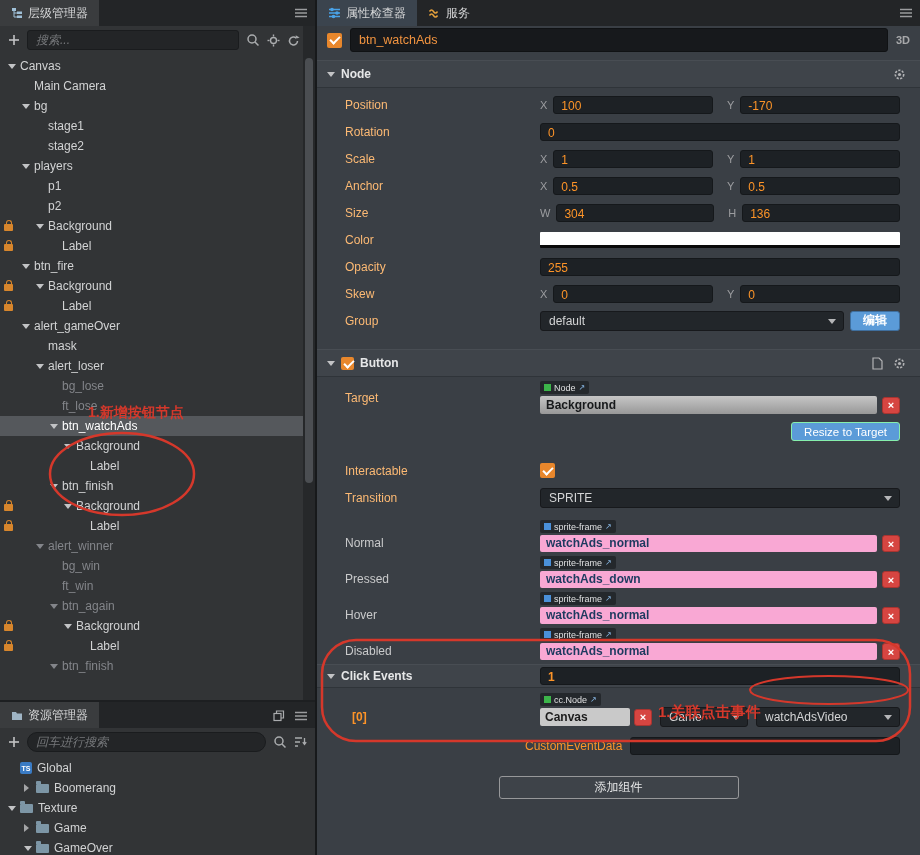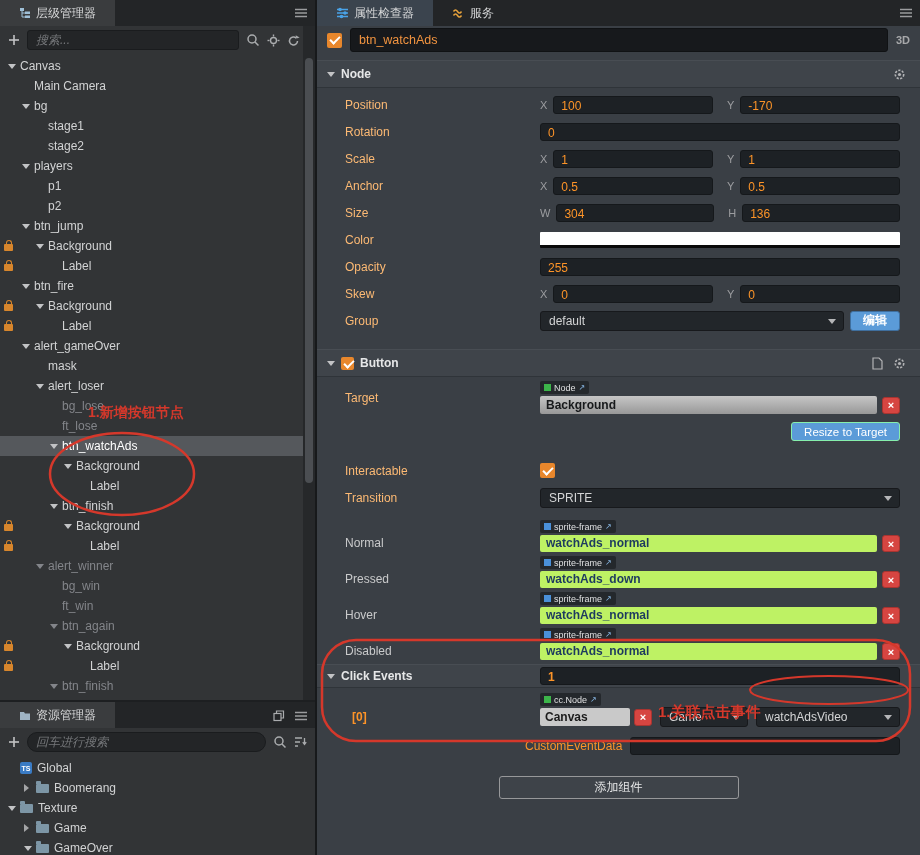--- a/index.html
+++ b/index.html
@@ -5,21 +5,21 @@
   html,body{margin:0;padding:0;overflow:hidden;}
   body{width:920px;height:855px;background:#17191b;font-family:"Liberation Sans","DejaVu Sans",sans-serif;font-size:12px;color:#cfd0d1;position:relative;}
   .panel{position:absolute;}
   #left-panel{left:0;top:0;width:315px;height:855px;background:#323436;}
   #hier-panel{position:absolute;left:0;top:0;width:315px;height:700px;}
   #assets-panel{position:absolute;left:0;top:700px;width:315px;height:155px;border-top:2px solid #1d1f21;box-sizing:border-box;background:#323436;}
   #inspector{left:317px;top:0;width:603px;height:855px;background:#3a3f45;}
 
   
   .tabbar{height:26px;background:#232527;display:flex;align-items:stretch;position:relative;}
-  .tab{display:flex;align-items:center;gap:5px;padding:0 19px;color:#d6d7d8;font-size:12px;}
+  .tab{display:flex;align-items:center;gap:5px;padding:0 11px;color:#d6d7d8;font-size:12px;}
   .tab.lit{background:#3a3c3e;}
   .tab.active-blue{background:#3b444e;}
   .bar-right{position:absolute;right:8px;top:8px;display:flex;gap:10px;align-items:center;}
 
   
   .toolbar{height:28px;display:flex;align-items:center;padding:0 8px;gap:7px;}
   .searchbox{height:20px;background:#232527;border:1px solid #1a1c1e;border-radius:3px;color:#c3c4c5;font-size:12px;padding:0 8px;outline:none;box-sizing:border-box;font-family:inherit;}
   .searchbox.pill{border-radius:10px;}
   .searchbox::placeholder{color:#75777a;font-style:italic;}
   #hier-search{width:212px;}
@@ -76,21 +76,21 @@
   .chip .dot.blue{background:#4a90d9;}
   .chip .ext{font-size:8px;color:#85b4e0;}
   .bar-row{display:flex;align-items:center;gap:5px;margin-top:1px;}
   .target-bar{flex:1;height:18px;border-radius:2px;background:linear-gradient(#c6c6c6,#989898);color:#17191b;font-weight:bold;padding:0 6px;line-height:18px;min-width:0;overflow:hidden;}
   .x-btn{width:18px;height:17px;flex:0 0 18px;background:#d64541;border:1px solid #a83430;border-radius:3px;color:#fff;font-weight:bold;font-size:11px;display:flex;align-items:center;justify-content:center;box-sizing:border-box;}
   .resize-row{display:flex;justify-content:flex-end;padding:8px 20px 0 0;}
   .btn-resize{height:19px;background:#5b9bd8;border:1px solid #86efac;border-radius:3px;color:#fff;font-size:11.5px;padding:0 12px;display:flex;align-items:center;box-sizing:border-box;}
   .row-mt16{margin-top:16px;}
   .state-block{display:flex;align-items:flex-end;padding:0 20px 0 28px;margin-bottom:4px;}
   .state-label{flex:0 0 195px;color:#c9cacb;padding-bottom:2px;}
-  .sprite-bar{flex:1;height:17px;background:#bef264;border-radius:2px;color:#1d3a5f;font-weight:bold;font-size:12px;padding:0 6px;line-height:17px;min-width:0;overflow:hidden;}
+  .sprite-bar{flex:1;height:17px;background:#f9a8d4;border-radius:2px;color:#1d3a5f;font-weight:bold;font-size:12px;padding:0 6px;line-height:17px;min-width:0;overflow:hidden;}
   .click-block{padding:5px 20px 0 28px;}
   .click-chip-row{margin-left:195px;height:13px;display:flex;}
   .click-row{display:flex;align-items:center;margin-top:1px;}
   .click-index{width:195px;flex:0 0 195px;color:#fd9428;font-weight:bold;padding-left:7px;box-sizing:border-box;}
   .canvas-field{width:90px;flex:0 0 90px;height:18px;background:#c9c9c9;border-radius:2px;color:#1b1b1b;font-weight:bold;padding:0 5px;line-height:18px;box-sizing:border-box;overflow:hidden;}
   .dd-game{width:88px;flex:0 0 88px;margin-left:8px;}
   .dd-handler{flex:1;margin-left:8px;min-width:0;}
   .ml4{margin-left:4px;}
   .custom-row{display:flex;align-items:center;padding:0 20px 0 208px;margin-top:10px;}
   .custom-label{color:#fd9428;margin-right:8px;white-space:nowrap;}
@@ -188,26 +188,20 @@
           <span class="tree-label">players</span>
         </div>
         <div class="tree-row" style="padding-left: 36px;">
           <span class="spacer"></span>
           <span class="tree-label">p1</span>
         </div>
         <div class="tree-row" style="padding-left: 36px;">
           <span class="spacer"></span>
           <span class="tree-label">p2</span>
         </div>
-        <div class="tree-row" style="padding-left: 22px;">
-          <span class="caret">
-            <span class="tri-down"></span>
-          </span>
-          <span class="tree-label">btn_jump</span>
-        </div>
         <div class="tree-row" style="padding-left: 36px;">
           <span class="lock-icon"></span>
           <span class="caret">
             <span class="tri-down"></span>
           </span>
           <span class="tree-label">Background</span>
         </div>
         <div class="tree-row" style="padding-left: 50px;">
           <span class="lock-icon"></span>
           <span class="spacer"></span>

